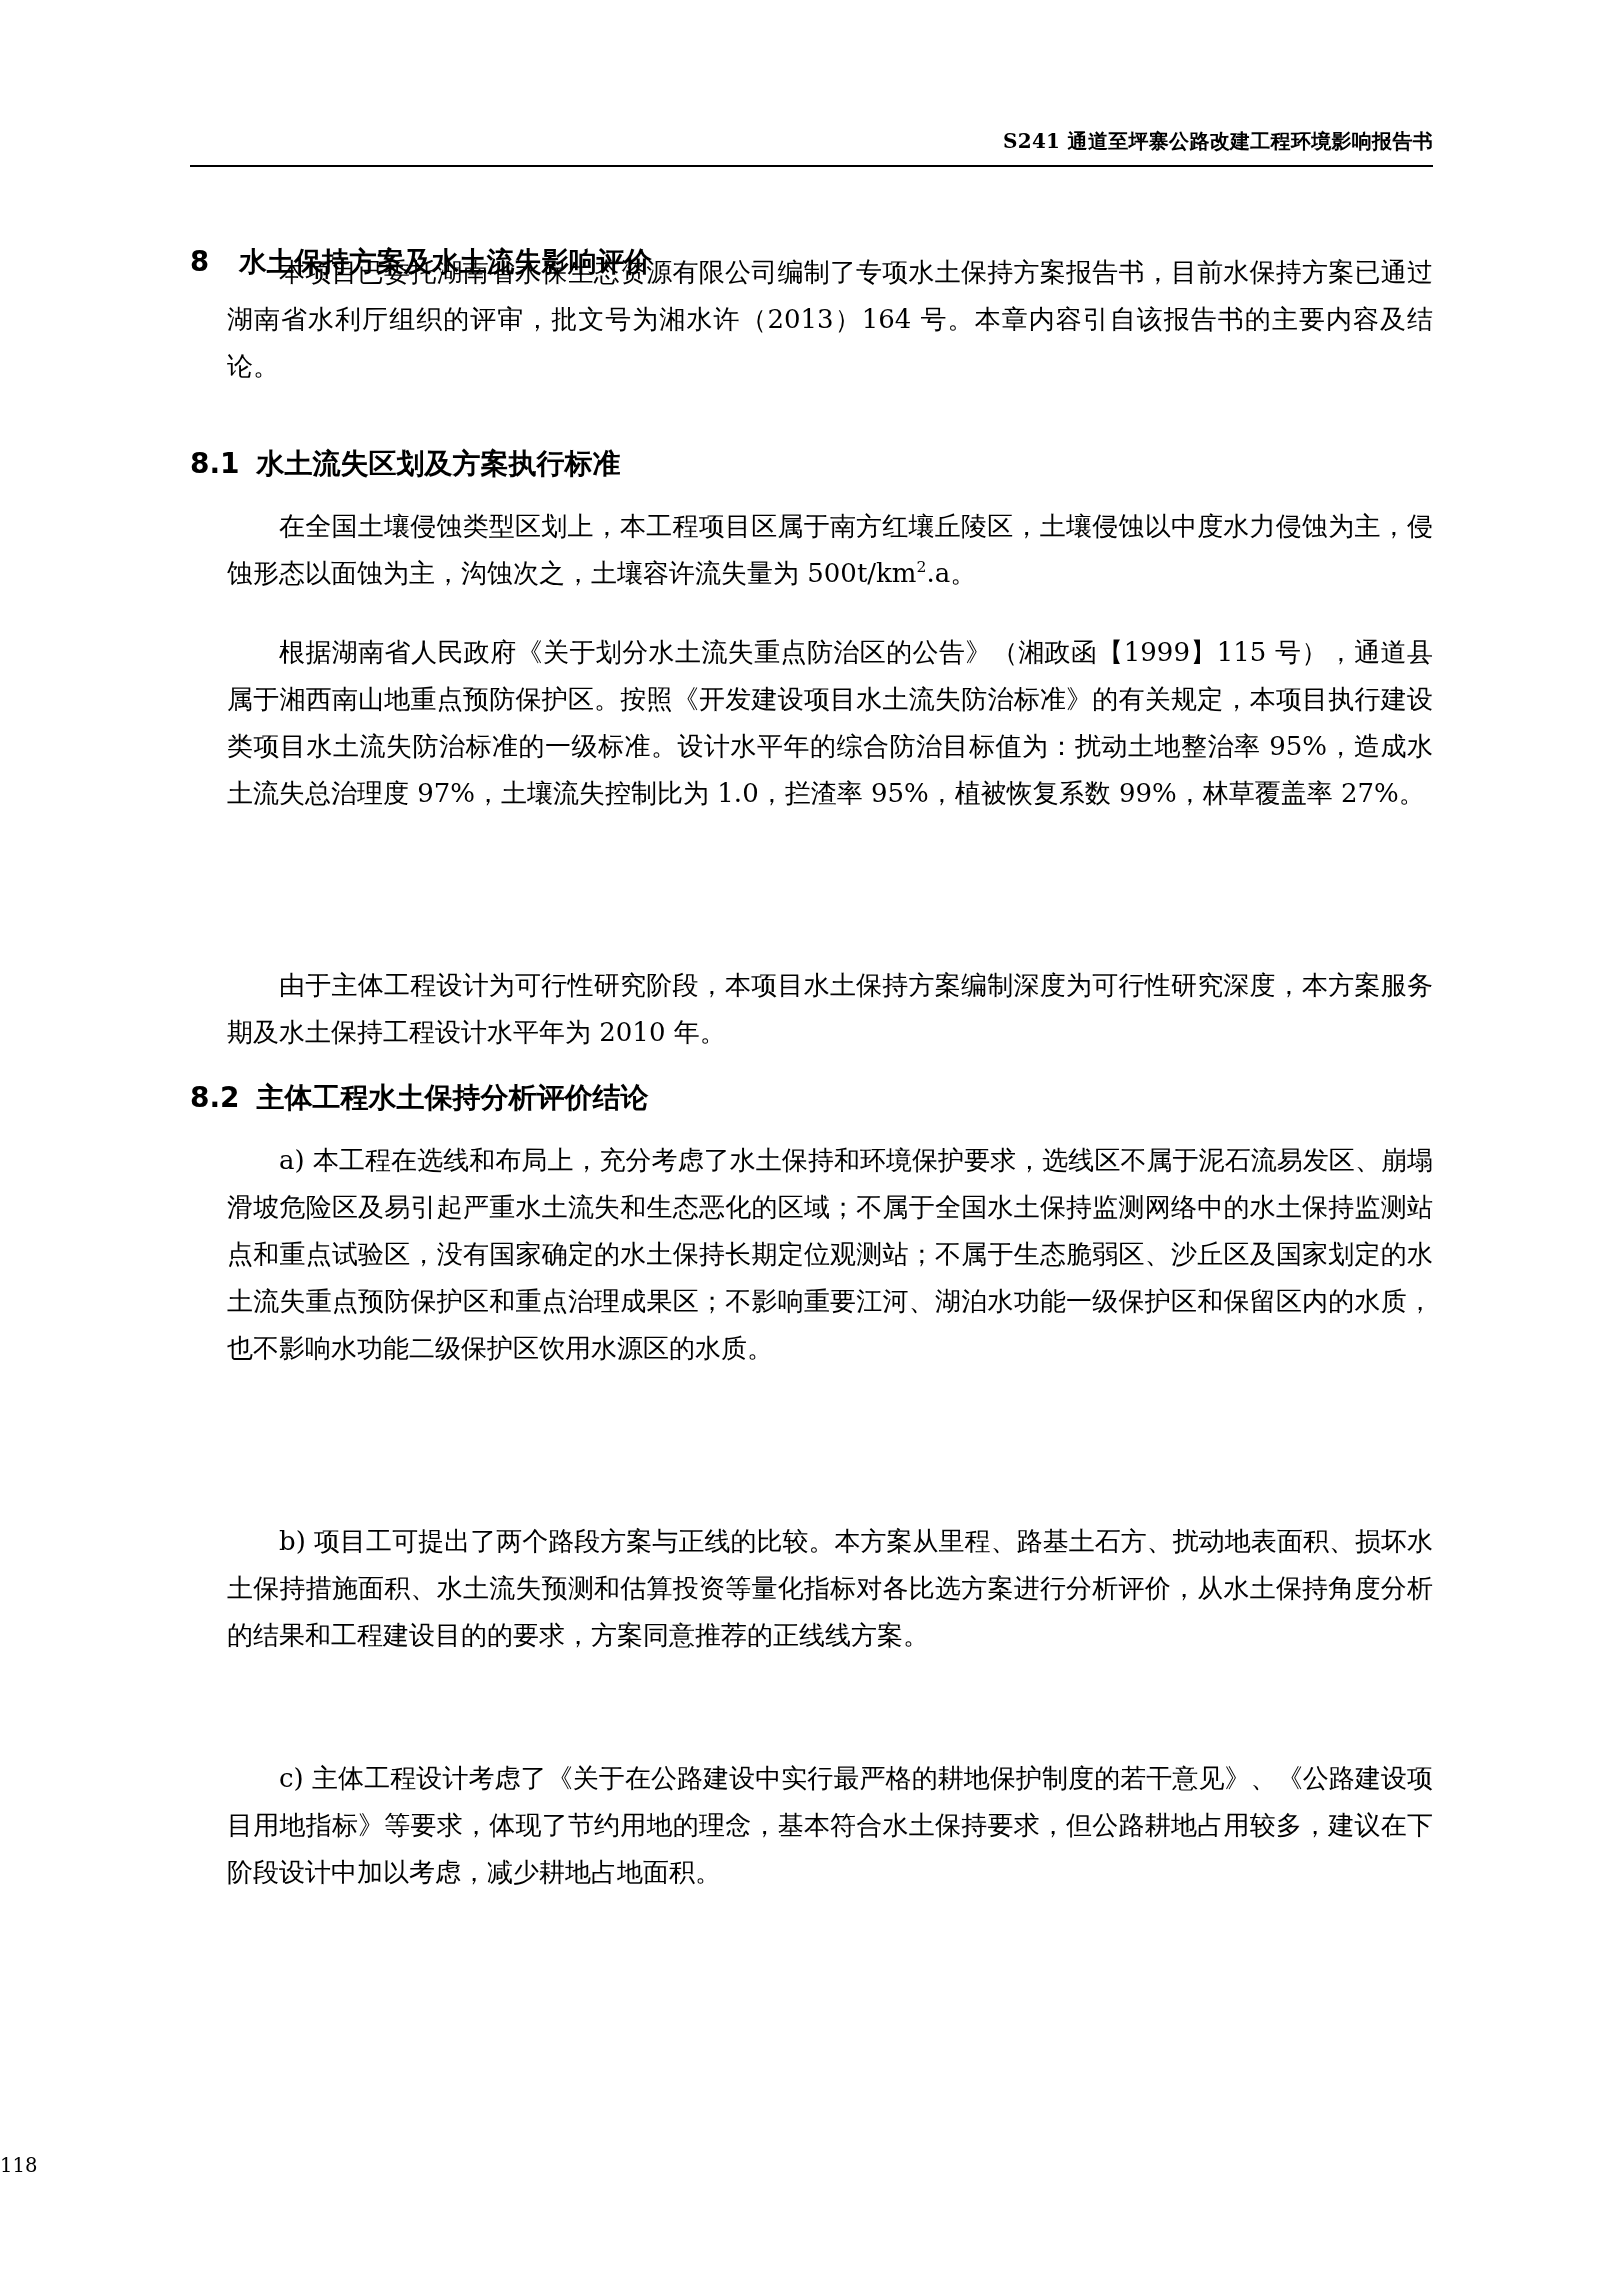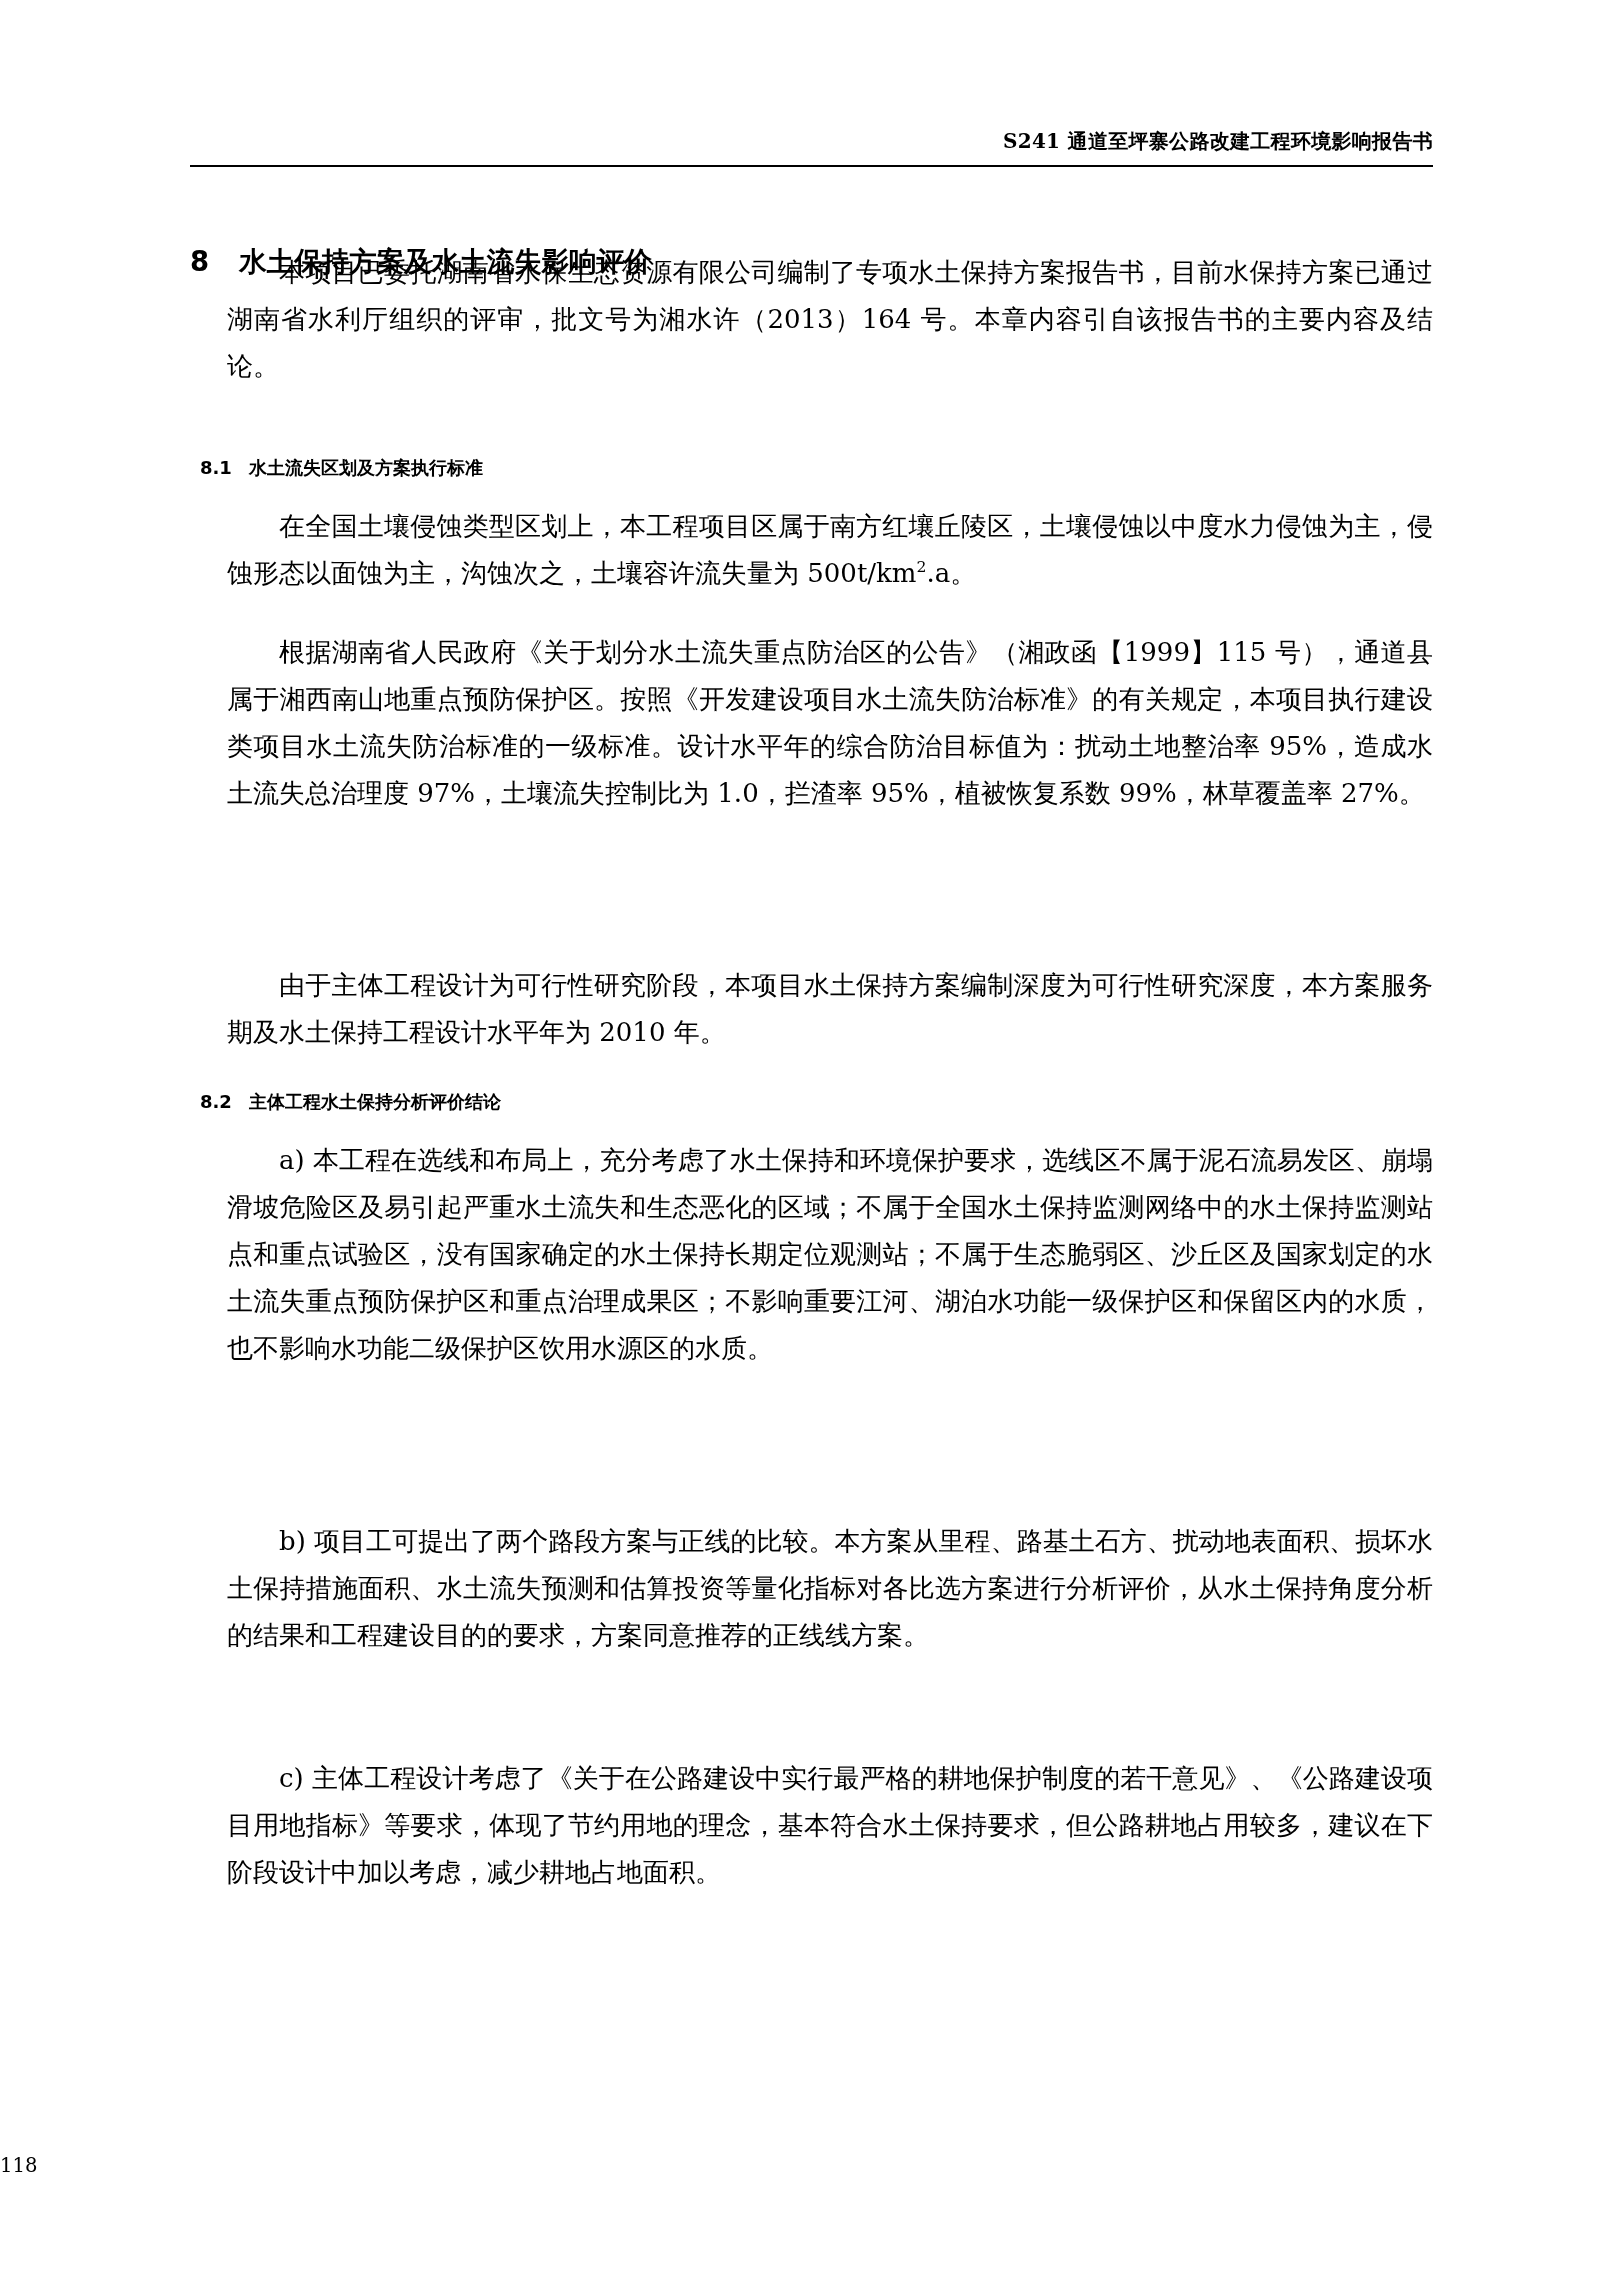--- a/index.html
+++ b/index.html
@@ -44,23 +44,23 @@
   
   h1.sec {
     font-size: 27.5px;
     font-weight: bold;
     margin: 0;
     padding: 0;
     line-height: 1.3;
     font-family: "DejaVu Sans", "Liberation Sans", sans-serif;
   }
   h2.sub {
-    font-size: 18px;
+    font-size: 28px;
     font-weight: bold;
-    margin: 10px;
+    margin: 0;
     padding: 0;
     line-height: 1.3;
     font-family: "DejaVu Sans", "Liberation Sans", sans-serif;
   }
   .sec-wrap {
     position: absolute;
     left: 190px;
     width: 1243px;
   }
   .num-gap {

